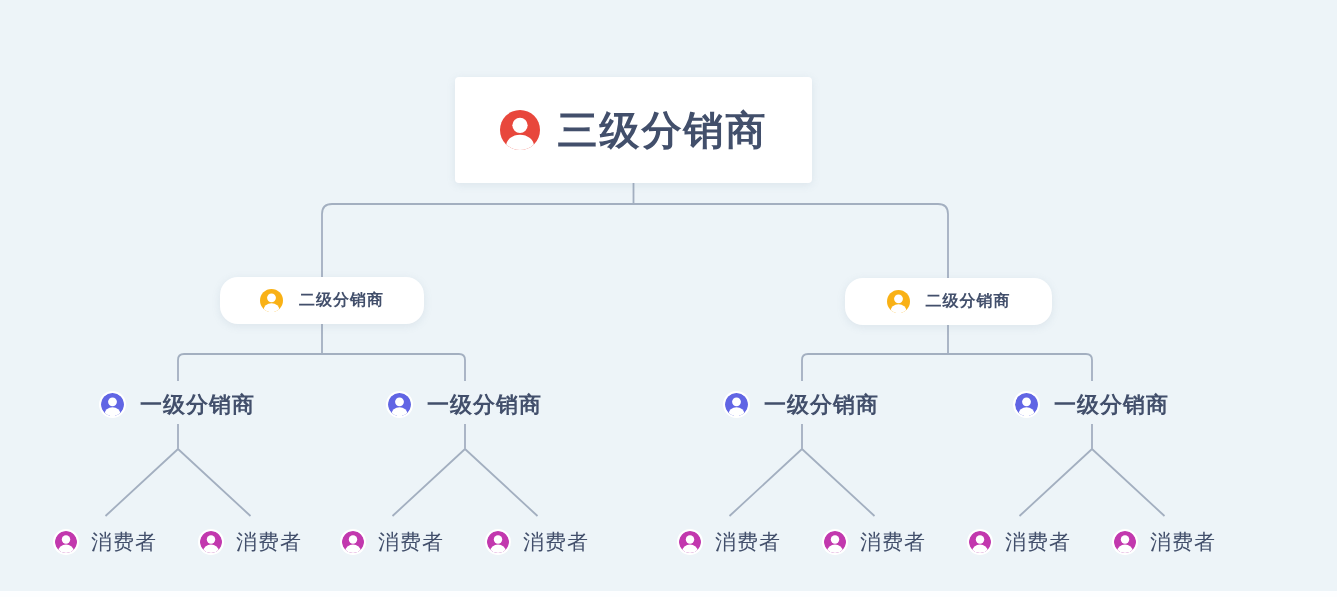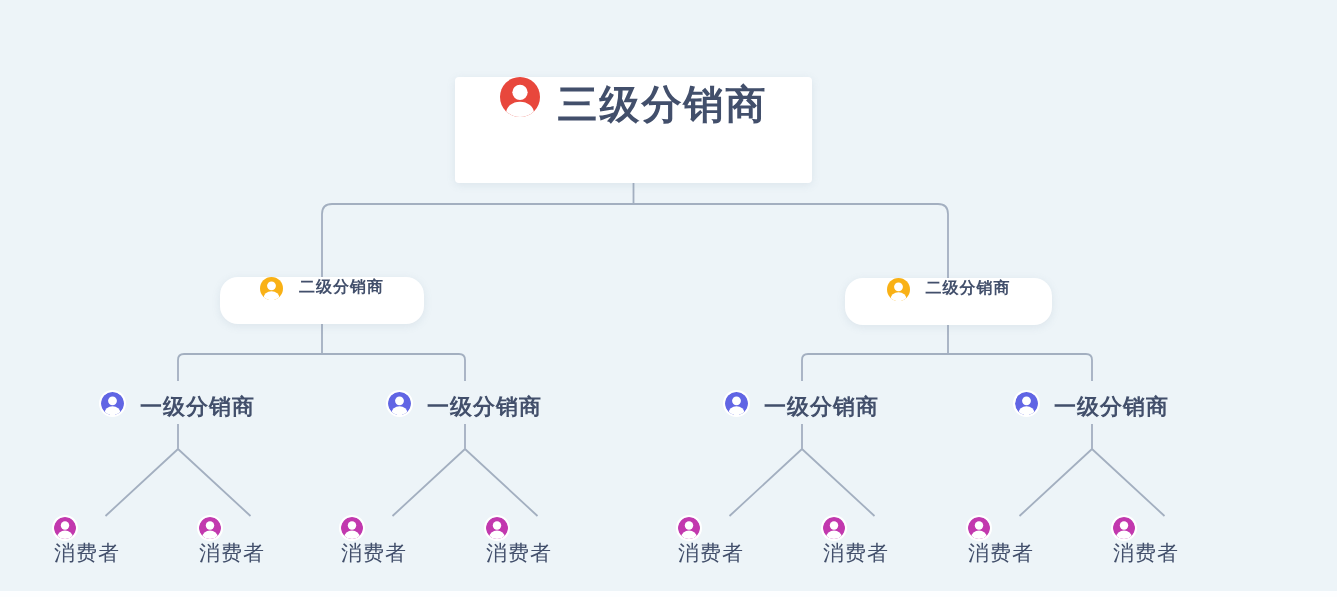--- a/index.html
+++ b/index.html
@@ -15,21 +15,21 @@
   }
   .bottom-strip{
     position:absolute;left:0;bottom:0;width:100%;height:6px;
     background:#fdfeff;
   }
   svg.connectors{
     position:absolute;left:0;top:0;
   }
   .node{
     position:absolute;
-    display:flex;align-items:flex-start;justify-content:center;
+    display:flex;align-items:center;justify-content:center;
     color:#424f6b;
     white-space:nowrap;
   }
   .node .ucircle{flex:0 0 auto;display:block;}
   .boxed{
     background:#ffffff;
     box-shadow:0 2px 8px rgba(110,140,165,.14);
   }
   .root-node{
     left:455px;top:77px;width:357px;height:106px;
@@ -44,21 +44,21 @@
   .l2-node .ucircle{width:23px;height:23px;margin-right:16px;}
   .l2-a{left:220px;top:277px;width:204px;}
   .l2-b{left:845px;top:278px;width:207px;}
   .l1-node{
     top:392px;height:25px;width:150px;
     font-size:22px;font-weight:700;letter-spacing:1px;
   }
   .l1-node .ucircle{width:23px;height:23px;margin-right:16px;border-radius:50%;box-shadow:0 0 0 2px #fff;}
   .c-node{
     top:530px;height:24px;width:104px;
-    font-size:21px;font-weight:400;letter-spacing:1px;flex-direction:column;
+    font-size:21px;font-weight:400;letter-spacing:1px;
   }
   .c-node .ucircle{width:22px;height:22px;margin-right:14px;border-radius:50%;box-shadow:0 0 0 2px #fff;}
   
   .l1-1{left:103px;} .l1-2{left:390px;} .l1-3{left:727px;} .l1-4{left:1017px;}
   .c-1{left:54px;} .c-2{left:199px;} .c-3{left:341px;} .c-4{left:486px;}
   .c-5{left:678px;} .c-6{left:823px;} .c-7{left:968px;} .c-8{left:1113px;}
 </style>
 </head>
 <body>
 

